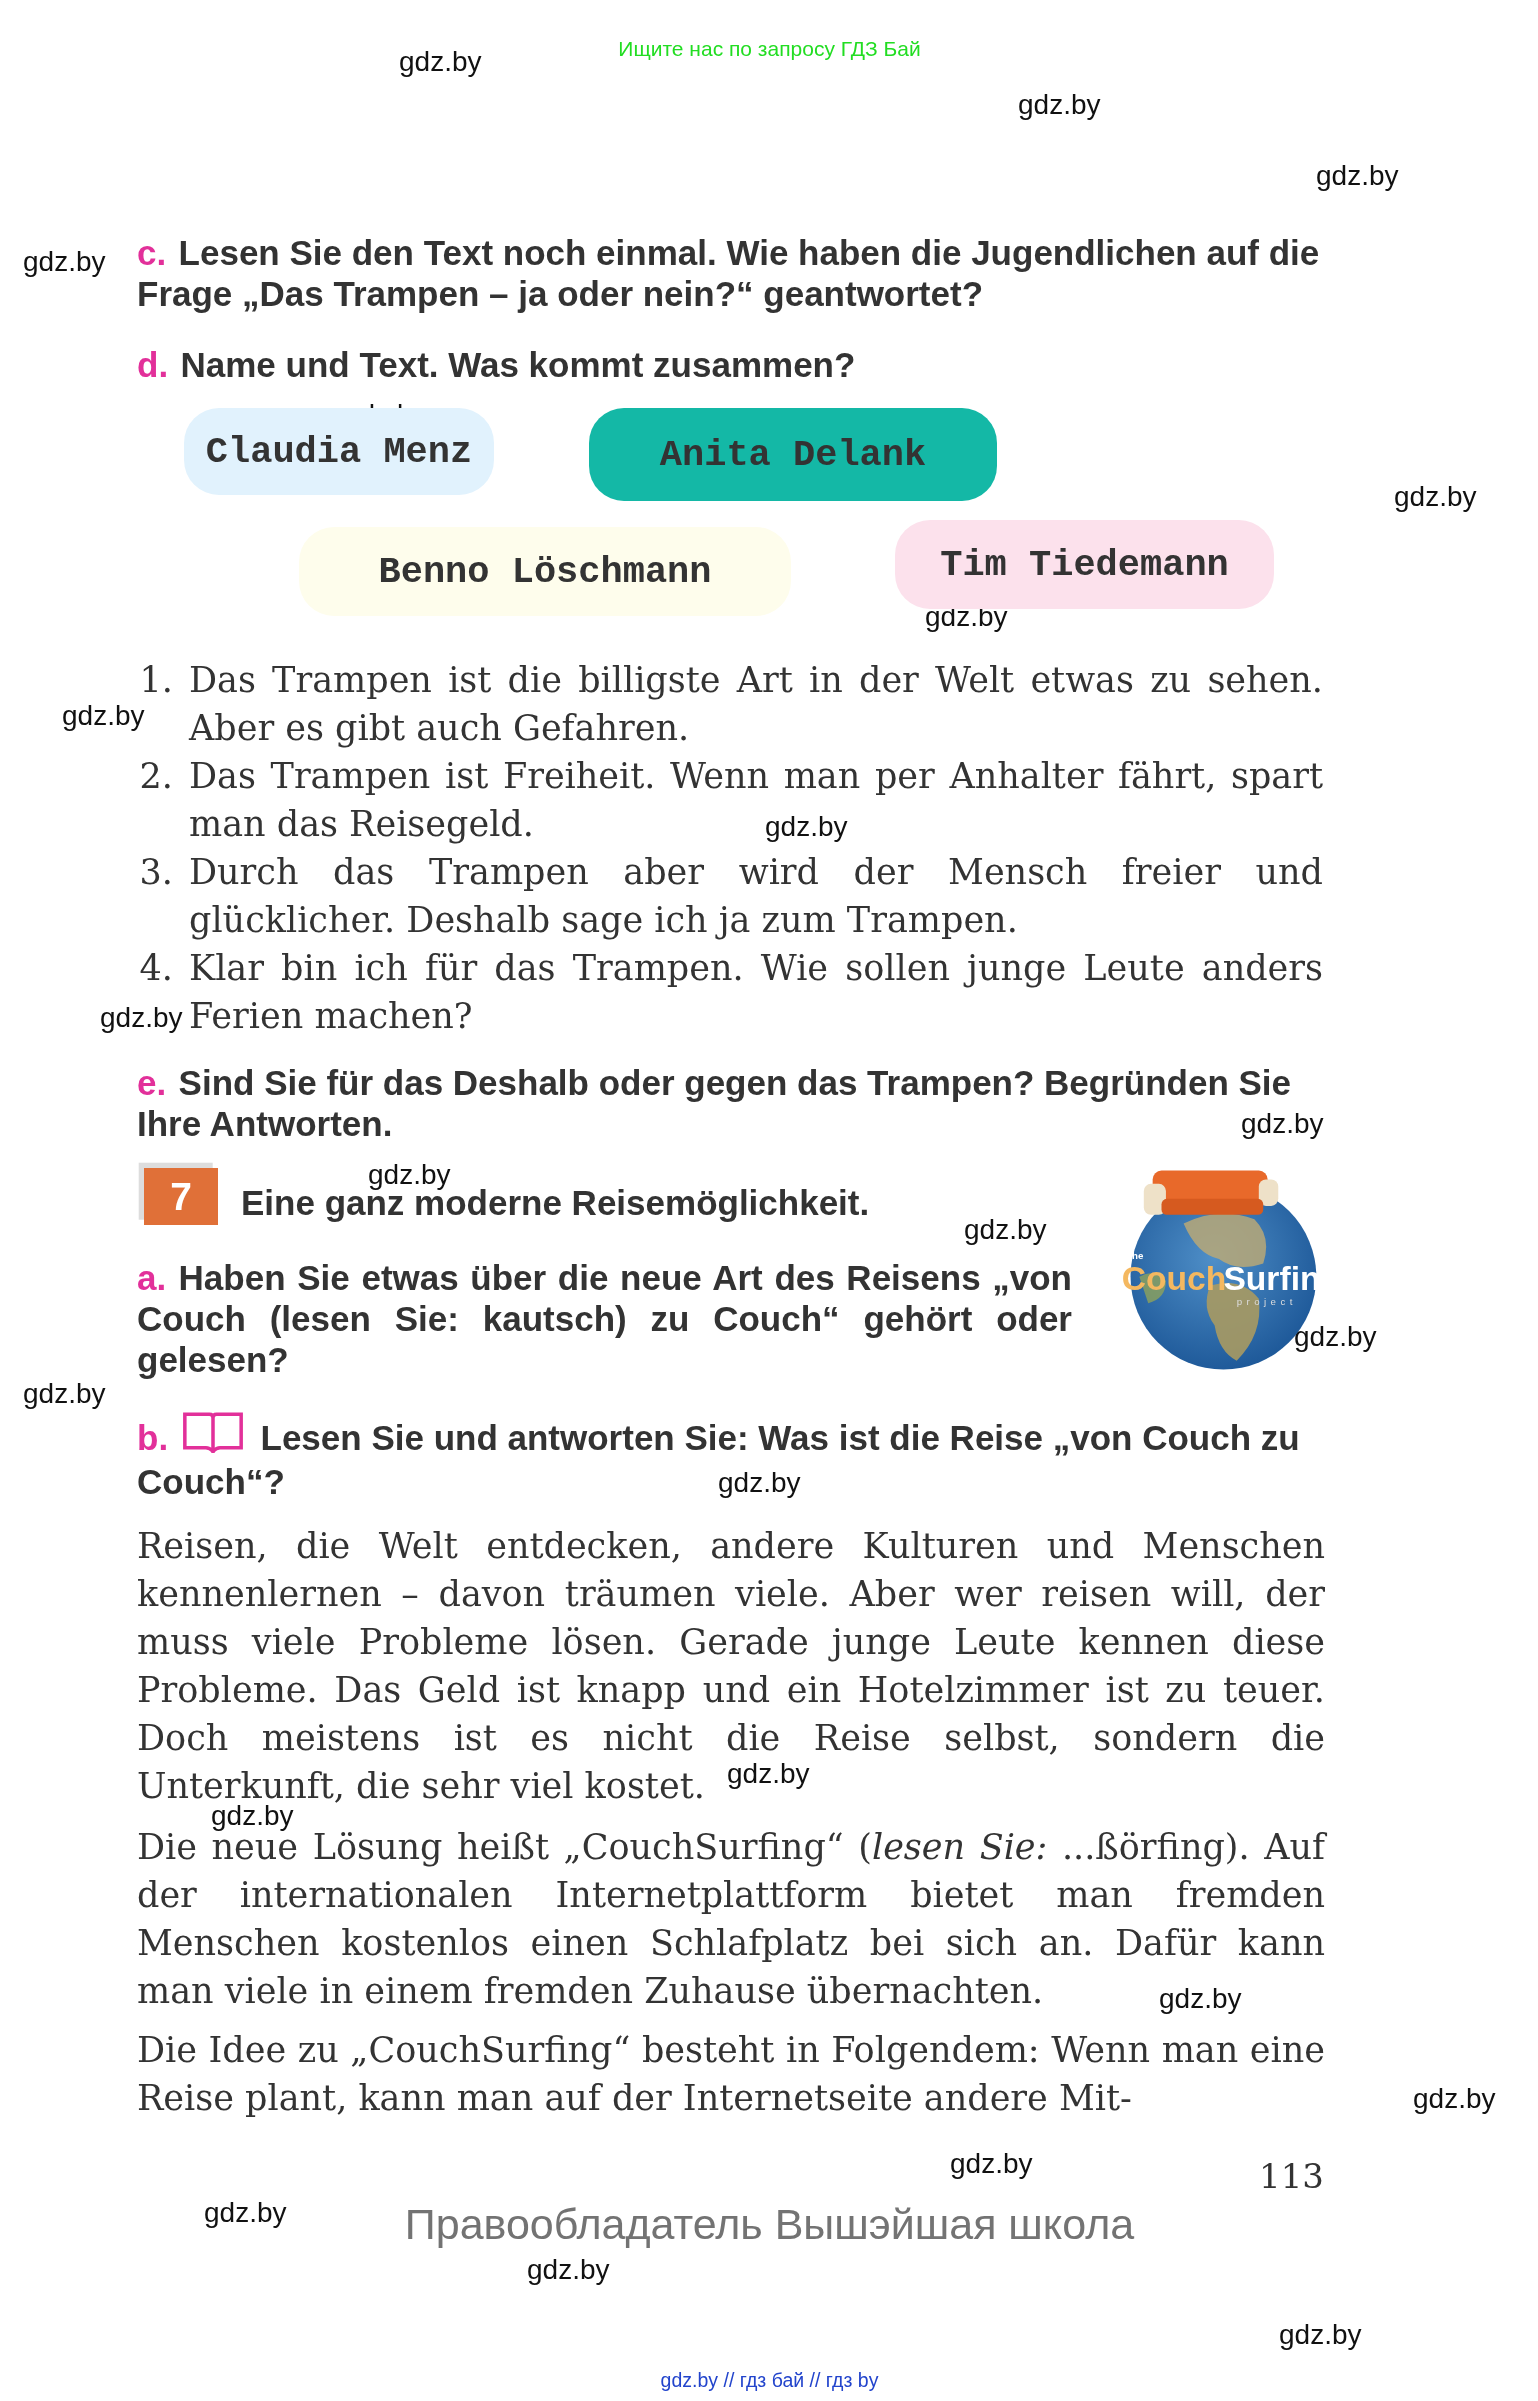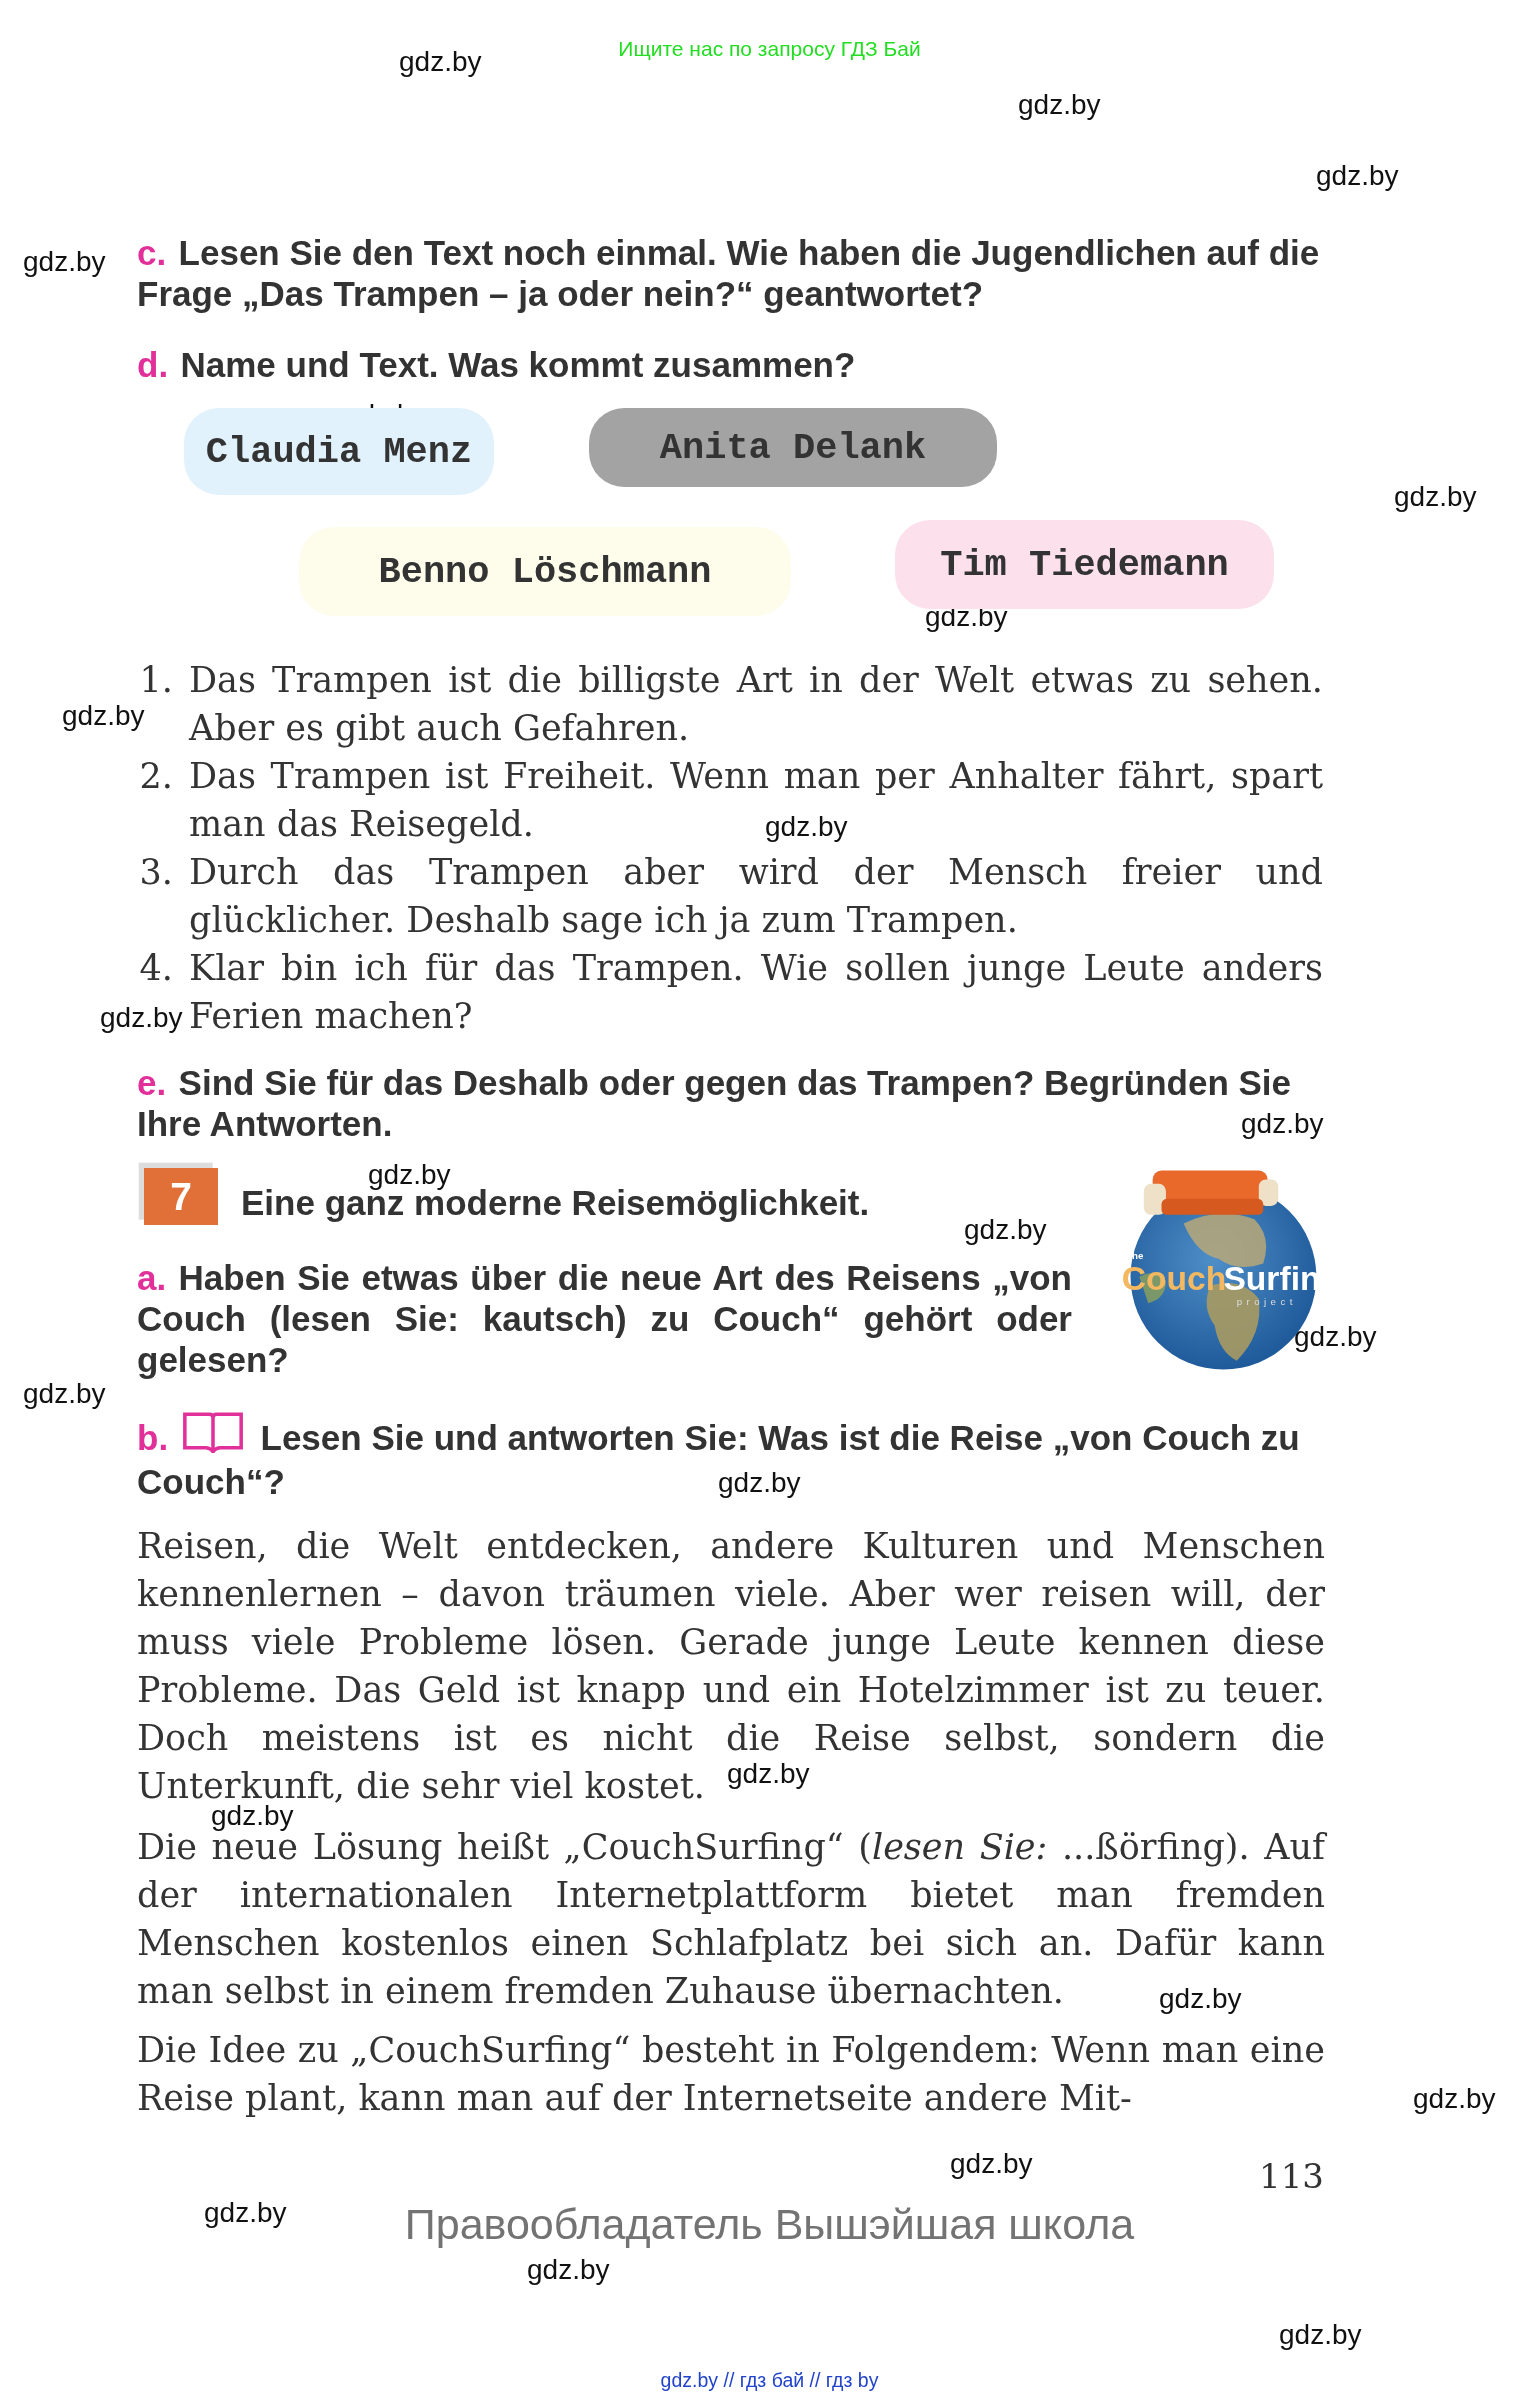--- a/index.html
+++ b/index.html
@@ -56,21 +56,21 @@
   <span class="letter">c.</span><span>Lesen Sie den Text noch einmal. Wie haben die Jugendlichen auf die Frage „Das Trampen – ja oder nein?“ geantwortet?</span>
 </div>
 
 <div class="abs task" style="left:137px;top:344px;width:1188px">
   <span class="letter">d.</span><span>Name und Text. Was kommt zusammen?</span>
 </div>
 
 <div class="card" style="left:184px;top:408px;width:310px;height:87px;background:#e1f2fd">
     <span>Claudia Menz</span>
   </div>
-<div class="card" style="left:589px;top:408px;width:408px;height:79px;background:#a3a3a3">
+<div class="card" style="left:589px;top:408px;width:408px;height:93px;background:#14b8a6">
     <span>Anita Delank</span>
   </div>
 <div class="card" style="left:299px;top:527px;width:492px;height:89px;background:#fefdec">
     <span>Benno Löschmann</span>
   </div>
 <div class="card" style="left:895px;top:520px;width:379px;height:89px;background:#fce1ec">
     <span>Tim Tiedemann</span>
   </div>
 
 <div class="abs list" style="left:111px;top:656px;width:1212px">
@@ -128,21 +128,21 @@
 
 <div class="abs task" style="left:137px;top:1409px;width:1188px">
   <span class="letter">b.</span><span style="display:inline-block;vertical-align:-3.5px;margin-right:16px">
     <svg width="64" height="44" viewBox="0 0 72 50">
         <path d="M4 6 h28 q4 0 4 4 v38 q-4 -4 -8 -4 h-24z M68 6 h-28 q-4 0 -4 4 v38 q4 -4 8 -4 h24z" fill="#fff" stroke="#e2309a" stroke-width="4"></path>
       </svg>
   </span><span>Lesen Sie und antworten Sie: Was ist die Reise „von Couch zu Couch“?</span>
 </div>
 
 <div class="abs para" style="left:137px;top:1522px;width:1188px">Reisen, die Welt entdecken, andere Kulturen und Menschen kennenlernen – davon träumen viele. Aber wer reisen will, der muss viele Probleme lösen. Gerade junge Leute kennen diese Probleme. Das Geld ist knapp und ein Hotelzimmer ist zu teuer. Doch meistens ist es nicht die Reise selbst, sondern die Unterkunft, die sehr viel kostet.</div>
-<div class="abs para" style="left:137px;top:1823px;width:1188px"><span>Die neue Lösung heißt „CouchSurfing“ (</span><i>lesen Sie:</i><span> ...ßörfing). Auf der internationalen Internetplattform bietet man fremden Menschen kostenlos einen Schlafplatz bei sich an. Dafür kann man selbst in einem fremden Zuhause übernachten.</span></div>
+<div class="abs para" style="left:137px;top:1823px;width:1188px"><span>Die neue Lösung heißt „CouchSurfing“ (</span><i>lesen Sie:</i><span> ...ßörfing). Auf der internationalen Internetplattform bietet man fremden Menschen kostenlos einen Schlafplatz bei sich an. Dafür kann man viele in einem fremden Zuhause übernachten.</span></div>
 <div class="abs para" style="left:137px;top:2026px;width:1188px">Die Idee zu „CouchSurfing“ besteht in Folgendem: Wenn man eine Reise plant, kann man auf der Internetseite andere Mit-</div>
 
 <div class="abs pagenum" style="left:1259px;top:2156px">113</div>
 
 <div class="abs footer-pink" style="top:2200px">Правообладатель Вышэйшая школа</div>
 
 <div class="abs footer-blue" style="top:2369px">gdz.by  //  гдз бай  //  гдз by</div>
 
 
 </body></html>

